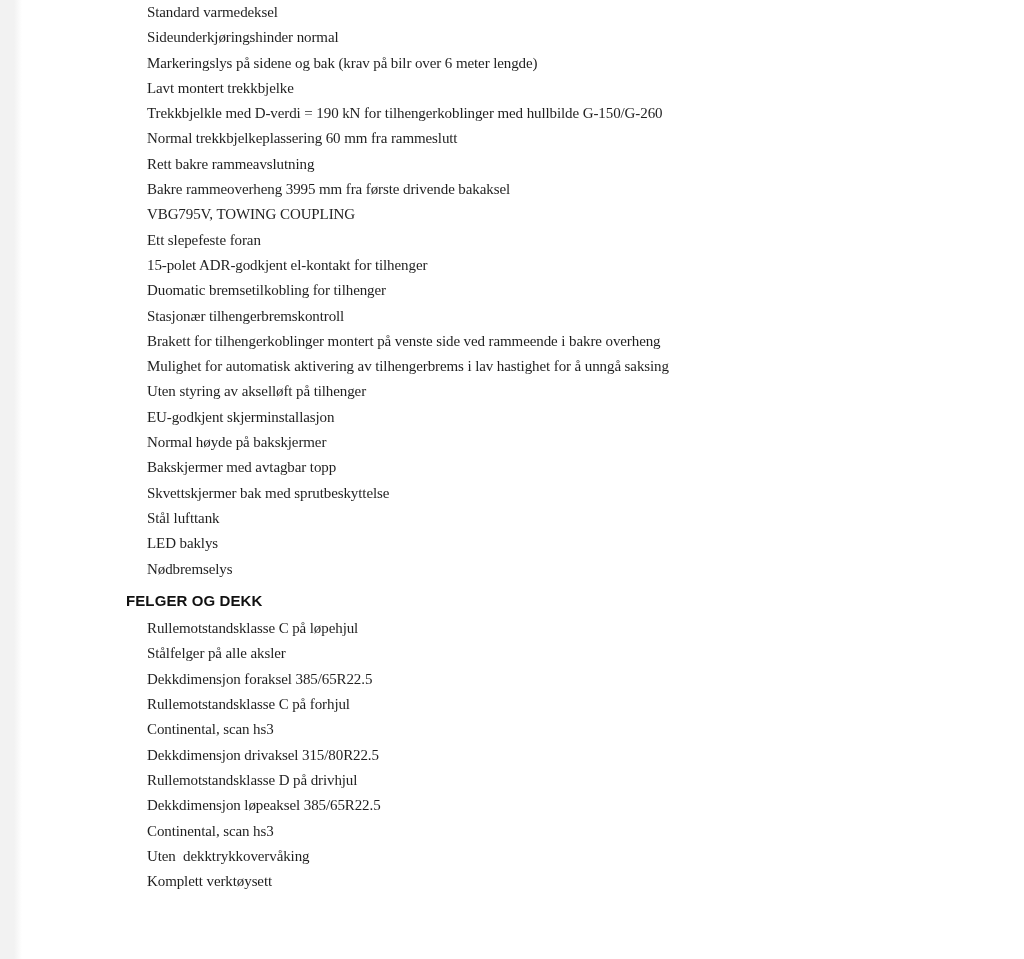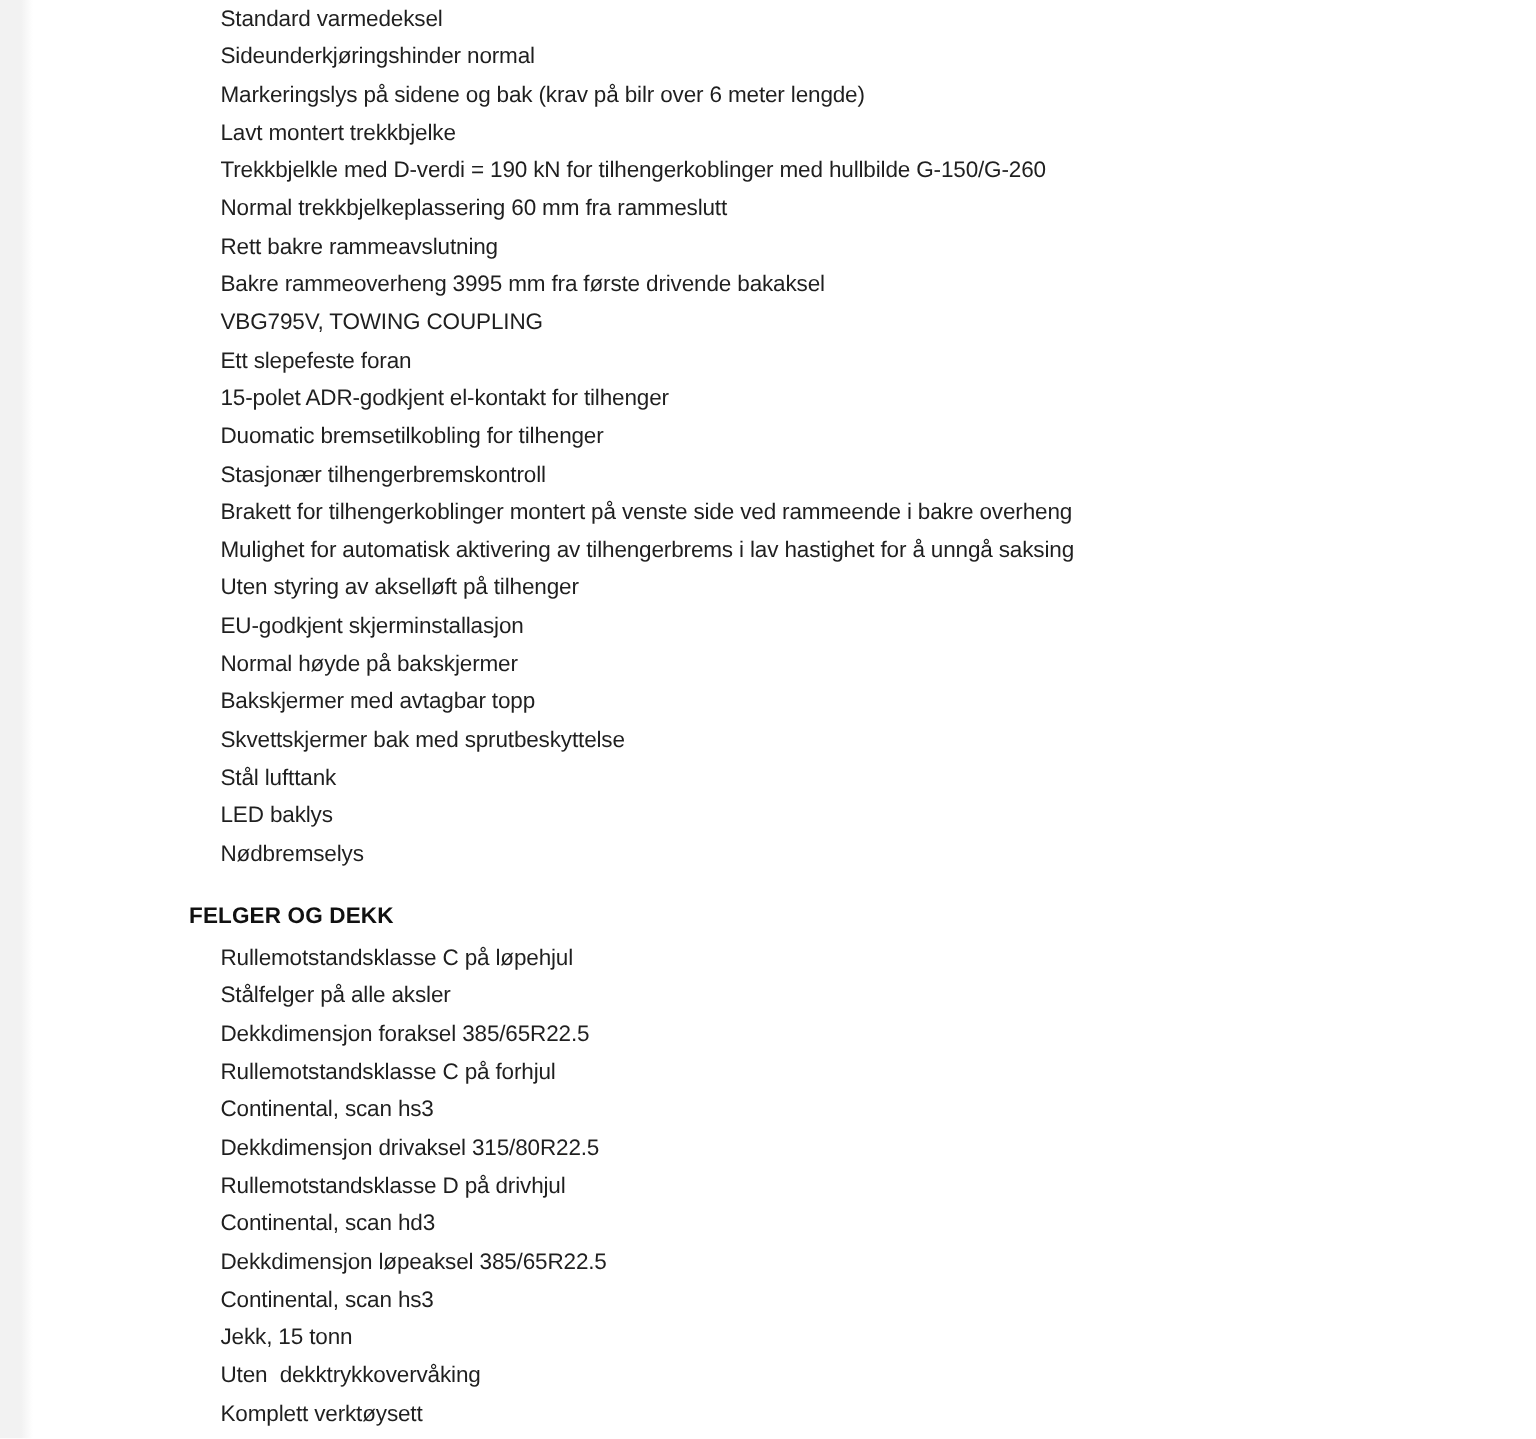--- a/index.html
+++ b/index.html
@@ -33,28 +33,29 @@
     right: 0;
   }
   .spec-item {
     padding-left: 147px;
     font-size: 15px;
     line-height: 25.3px;
     height: 25.3px;
     white-space: pre-wrap;
     letter-spacing: -0.1px;
     color: #1f1f1f;
+    font-family: Liberation Serif, serif;
   }
   .section-header {
     padding-left: 126px;
     font-size: 15px;
     font-weight: bold;
     line-height: 25.3px;
     height: 25.3px;
-    margin-top: 16px;
+    margin-top: 6px;
     margin-bottom: 3px;
     letter-spacing: 0.1px;
     color: #111111;
     white-space: pre-wrap;
   }
 </style>
 </head>
 <body>
 
 <div class="page">
@@ -87,21 +88,19 @@
 
     <div class="section-header">FELGER OG DEKK</div>
 
     <div class="spec-item">Rullemotstandsklasse C på løpehjul</div>
     <div class="spec-item">Stålfelger på alle aksler</div>
     <div class="spec-item">Dekkdimensjon foraksel 385/65R22.5</div>
     <div class="spec-item">Rullemotstandsklasse C på forhjul</div>
     <div class="spec-item">Continental, scan hs3</div>
     <div class="spec-item">Dekkdimensjon drivaksel 315/80R22.5</div>
     <div class="spec-item">Rullemotstandsklasse D på drivhjul</div>
-    <div class="spec-item">Continental, scan hd3</div>
     <div class="spec-item">Dekkdimensjon løpeaksel 385/65R22.5</div>
     <div class="spec-item">Continental, scan hs3</div>
-    <div class="spec-item">Jekk, 15 tonn</div>
     <div class="spec-item">Uten  dekktrykkovervåking</div>
     <div class="spec-item">Komplett verktøysett</div>
 
   </div>
 </div>
 
 </body></html>

